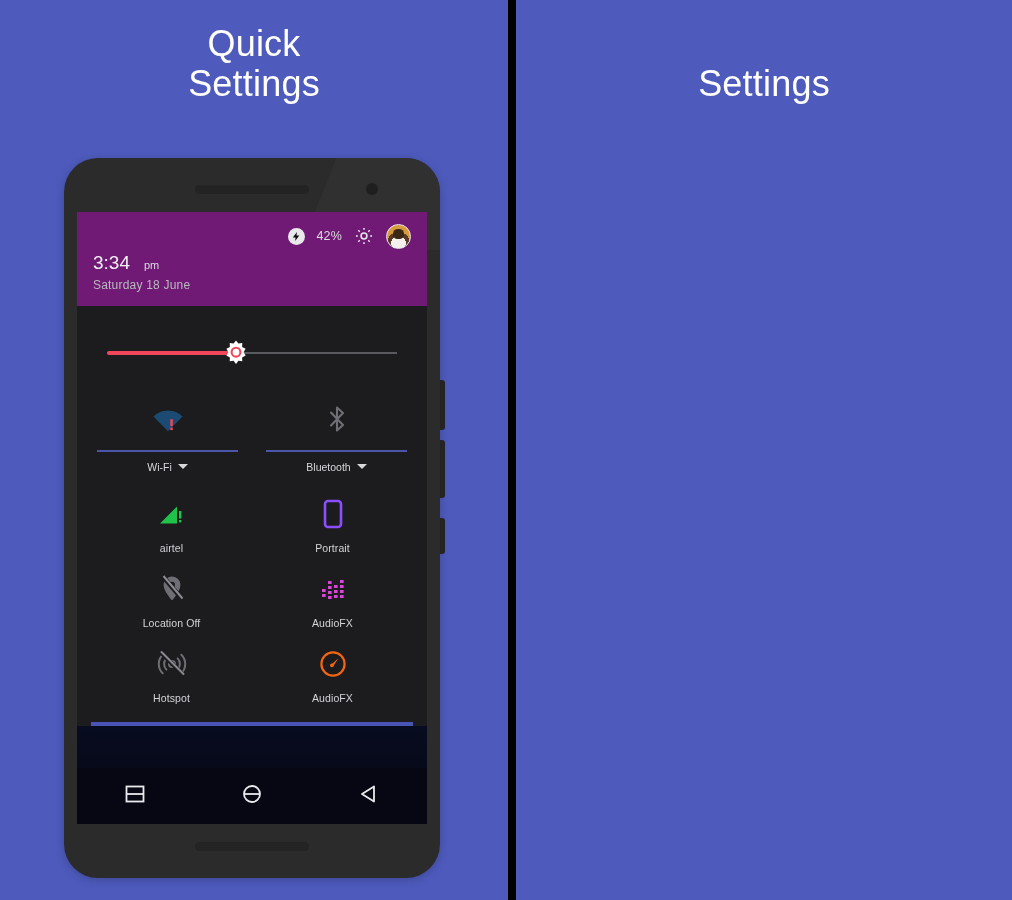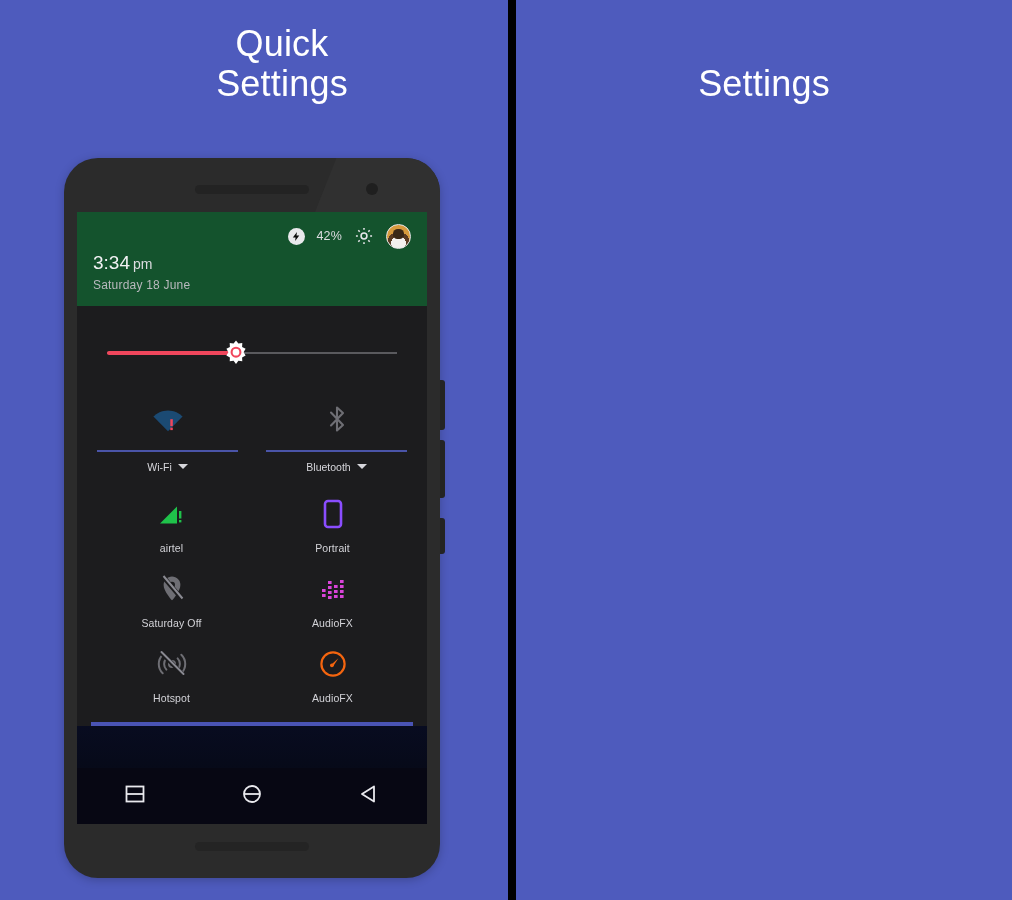--- a/index.html
+++ b/index.html
@@ -16,21 +16,21 @@
   .panel-left  { left: 0;   width: 508px; background: #4e5bbd; }
   .panel-right { left: 516px; width: 496px; background: #4e5bbd; }
   .divider { position: absolute; left: 508px; top: 0; width: 8px; height: 900px; background: #000; }
 
   
   .heading {
     position: absolute; width: 100%; text-align: center;
     color: #ffffff; font-weight: 400; letter-spacing: .2px;
     line-height: 1.12;
   }
-  .heading-left  { top: 24px; font-size: 36px; margin-left: 28px; }
+  .heading-left  { top: 24px; font-size: 36px; }
   .heading-right { top: 64px; font-size: 36px; }
 
   
   .phone {
     position: absolute;
     background: #2b2b2b;
     border-radius: 34px;
     box-shadow: 0 2px 10px rgba(0,0,0,.22);
   }
   .phone-left  { left: 64px;  top: 158px; width: 376px; height: 720px; }
@@ -68,21 +68,21 @@
   .wallpaper {
     position: absolute; inset: 0;
     background:
       linear-gradient(180deg, #2a2740 0%, #3b2b30 28%, #6b4036 42%, #1a2046 56%, #0a0f2b 74%, #05070f 100%);
   }
   .qs-panel {
     position: absolute; left: 0; top: 0; right: 0;
     background: #1c1c1e;
   }
   .qs-header {
-    position: relative; height: 94px; background: #14532d;
+    position: relative; height: 94px; background: #701a75;
     padding: 0 16px;
   }
   .qs-status-row {
     display: flex; align-items: center; justify-content: flex-end;
     gap: 11px; height: 40px; padding-top: 8px;
   }
   .bolt-badge {
     width: 17px; height: 17px; border-radius: 50%;
     background: #e9e9ec; display: flex; align-items: center; justify-content: center;
   }
@@ -92,21 +92,21 @@
   .avatar {
     width: 25px; height: 25px; border-radius: 50%;
     background: radial-gradient(circle at 50% 78%, #f3f0ee 0 34%, #5a3a22 34% 52%, #d79a3d 52% 100%);
     border: 1.5px solid #e8e8ea; overflow: hidden; position: relative;
   }
   .avatar::after {
     content:""; position:absolute; left:26%; top:18%; width:48%; height:44%;
     background:#3a2716; border-radius:44% 44% 40% 40%;
   }
   .qs-time { color: #f2f2f4; font-size: 19px; font-weight: 400; line-height: 1; margin-top: 1px; }
-  .qs-time .ampm { font-size: 14px; color: #dddde1; margin-left: 3px; }
+  .qs-time .ampm { font-size: 11px; color: #dddde1; margin-left: 14px; }
   .qs-date { color: #b9b9be; font-size: 12px; margin-top: 6px; letter-spacing: .2px; }
 
   .qs-body { background: #1c1c1e; padding: 16px 14px 0 14px; }
 
   
   .brightness { position: relative; height: 62px; }
   .bright-track {
     position: absolute; left: 16px; right: 16px; top: 30px; height: 2px; background: #5a5a5e;
   }
   .bright-fill {
@@ -261,21 +261,21 @@
 
               <div class="qs-tile">
                 <div class="qs-tile-icon">
                   <svg width="24" height="30" viewBox="0 0 24 30">
                     <path d="M12 2.5c-4.7 0-8.4 3.7-8.4 8.4 0 6.3 8.4 15.4 8.4 15.4s8.4-9.1 8.4-15.4c0-4.7-3.7-8.4-8.4-8.4z" fill="#6e6e74"></path>
                     <circle cx="12" cy="10.7" r="3" fill="#1c1c1e"></circle>
                     <line x1="3" y1="2.5" x2="22" y2="25" stroke="#1c1c1e" stroke-width="4.5"></line>
                     <line x1="3.5" y1="2" x2="22.5" y2="24.5" stroke="#8a8a92" stroke-width="2"></line>
                   </svg>
                 </div>
-                <div class="qs-tile-label">Saturday Off</div>
+                <div class="qs-tile-label">Location Off</div>
               </div>
 
 
               <div class="qs-tile">
                 <div class="qs-tile-icon">
                   <svg width="26" height="26" viewBox="0 0 26 26" fill="#d944d9">
                     <rect x="2" y="13" width="3.6" height="3"></rect>
                       <rect x="2" y="18" width="3.6" height="3"></rect>
                     <rect x="8" y="5" width="3.6" height="3"></rect>
                       <rect x="8" y="10" width="3.6" height="3"></rect>

